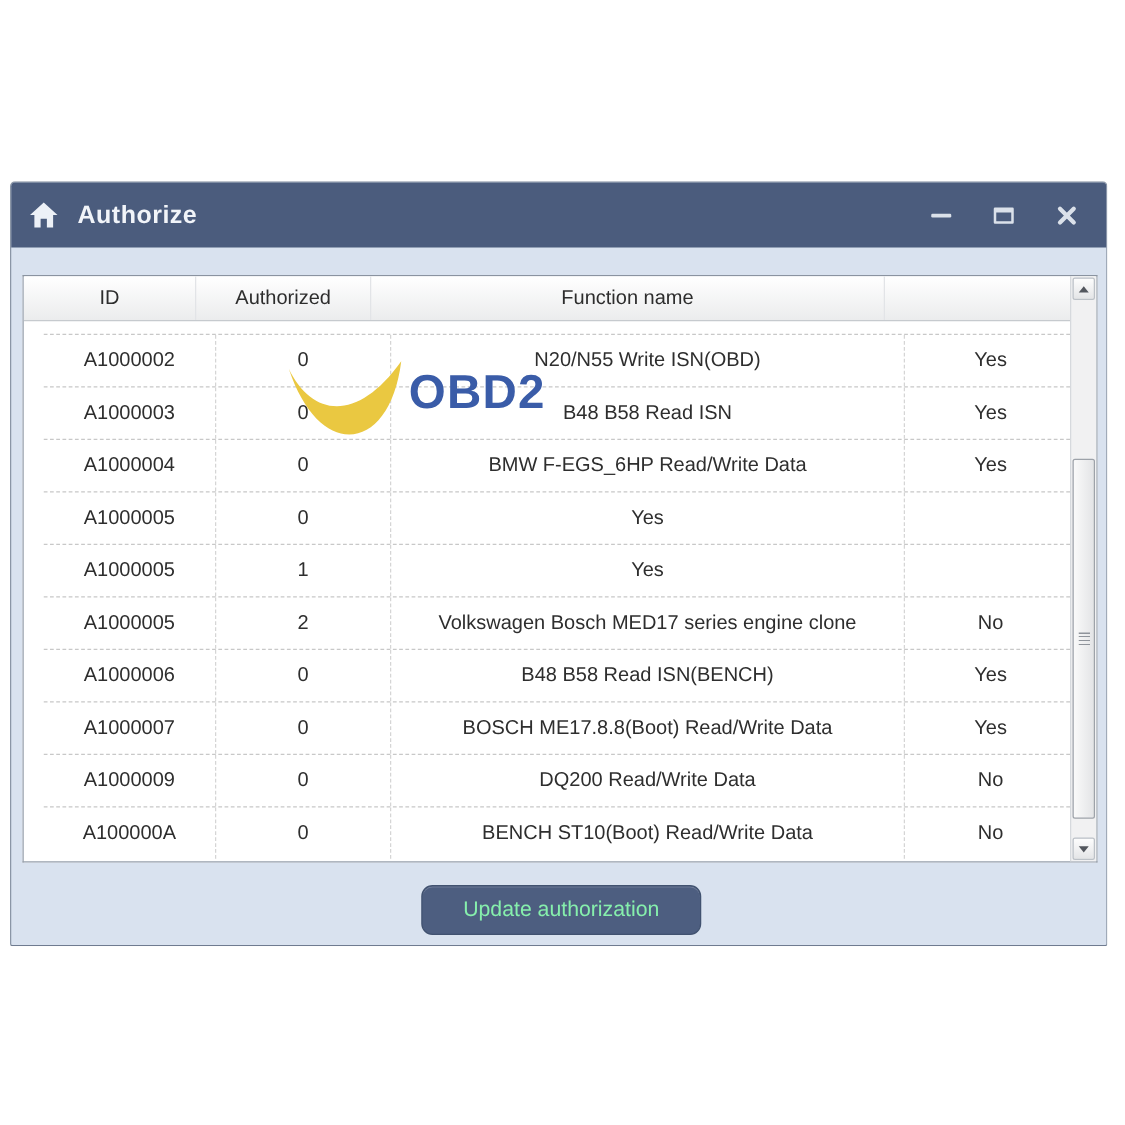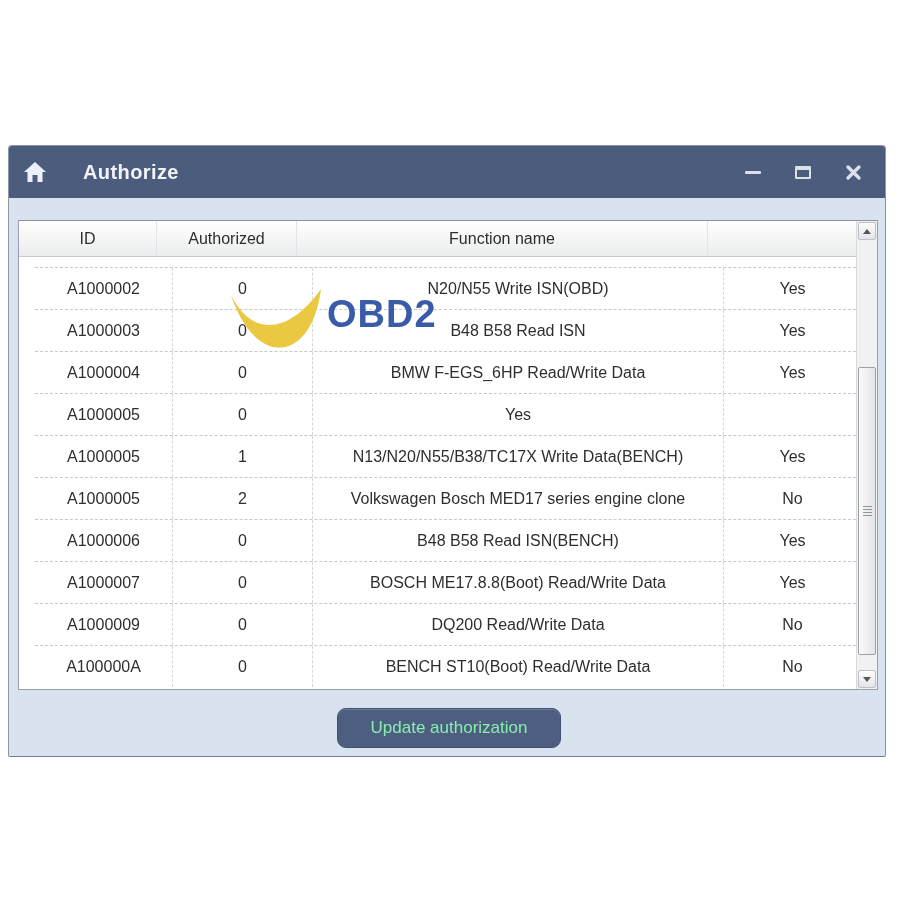--- a/index.html
+++ b/index.html
@@ -9,21 +9,21 @@
     --watermark-yellow:#eac841;
     --watermark-blue:#3a5ca8;
   }
   *{box-sizing:border-box;margin:0;padding:0}
   html,body{width:900px;height:900px;background:#ffffff;overflow:hidden;
     font-family:"Liberation Sans", sans-serif;}
   .window{position:absolute;left:8px;top:145px;width:878px;height:612px;
     background:var(--content-bg);border:1px solid #8b96a6;border-bottom-color:#6f7b90;
     border-radius:4px 4px 2px 2px;}
   .titlebar{height:52px;background:var(--title-bar);border-radius:3px 3px 0 0;
-    display:flex;align-items:center;padding:0 18px 0 14px;gap:21px;}
+    display:flex;align-items:center;padding:0 18px 0 14px;}
   .home-ic{width:24px;height:22px;margin-right:15px;flex:0 0 auto}
   .title{color:#f1f4f9;font-size:20px;font-weight:bold;letter-spacing:.4px}
   .controls{margin-left:auto;display:flex;align-items:center;gap:30px;padding-right:4px}
   .ctrl{width:20px;height:18px;display:flex;align-items:center;justify-content:center;cursor:pointer}
   .min-glyph{width:16px;height:3px;background:#dbe1ea;border-radius:1px}
   .max-glyph{width:16px;height:13px;border:2px solid #dbe1ea;border-top-width:4px;border-radius:1px}
   .content{position:relative;height:559px;}
   
   .table{position:absolute;left:9px;top:22px;width:860px;height:470px;background:#fff;
     border:1px solid #97a0ac;border-top-color:#8a93a0;display:flex;}
@@ -129,21 +129,20 @@
   <div class="trow">
     <div class="td">A1000005</div>
     <div class="td">0</div>
     <div class="td">Yes</div>
     <div class="td fill"></div>
   </div>
 
   <div class="trow">
     <div class="td">A1000005</div>
     <div class="td">1</div>
-    <div class="td">N13/N20/N55/B38/TC17X Write Data(BENCH)</div>
     <div class="td">Yes</div>
     <div class="td fill"></div>
   </div>
 
   <div class="trow">
     <div class="td">A1000005</div>
     <div class="td">2</div>
     <div class="td">Volkswagen Bosch MED17 series engine clone</div>
     <div class="td">No</div>
     <div class="td fill"></div>

